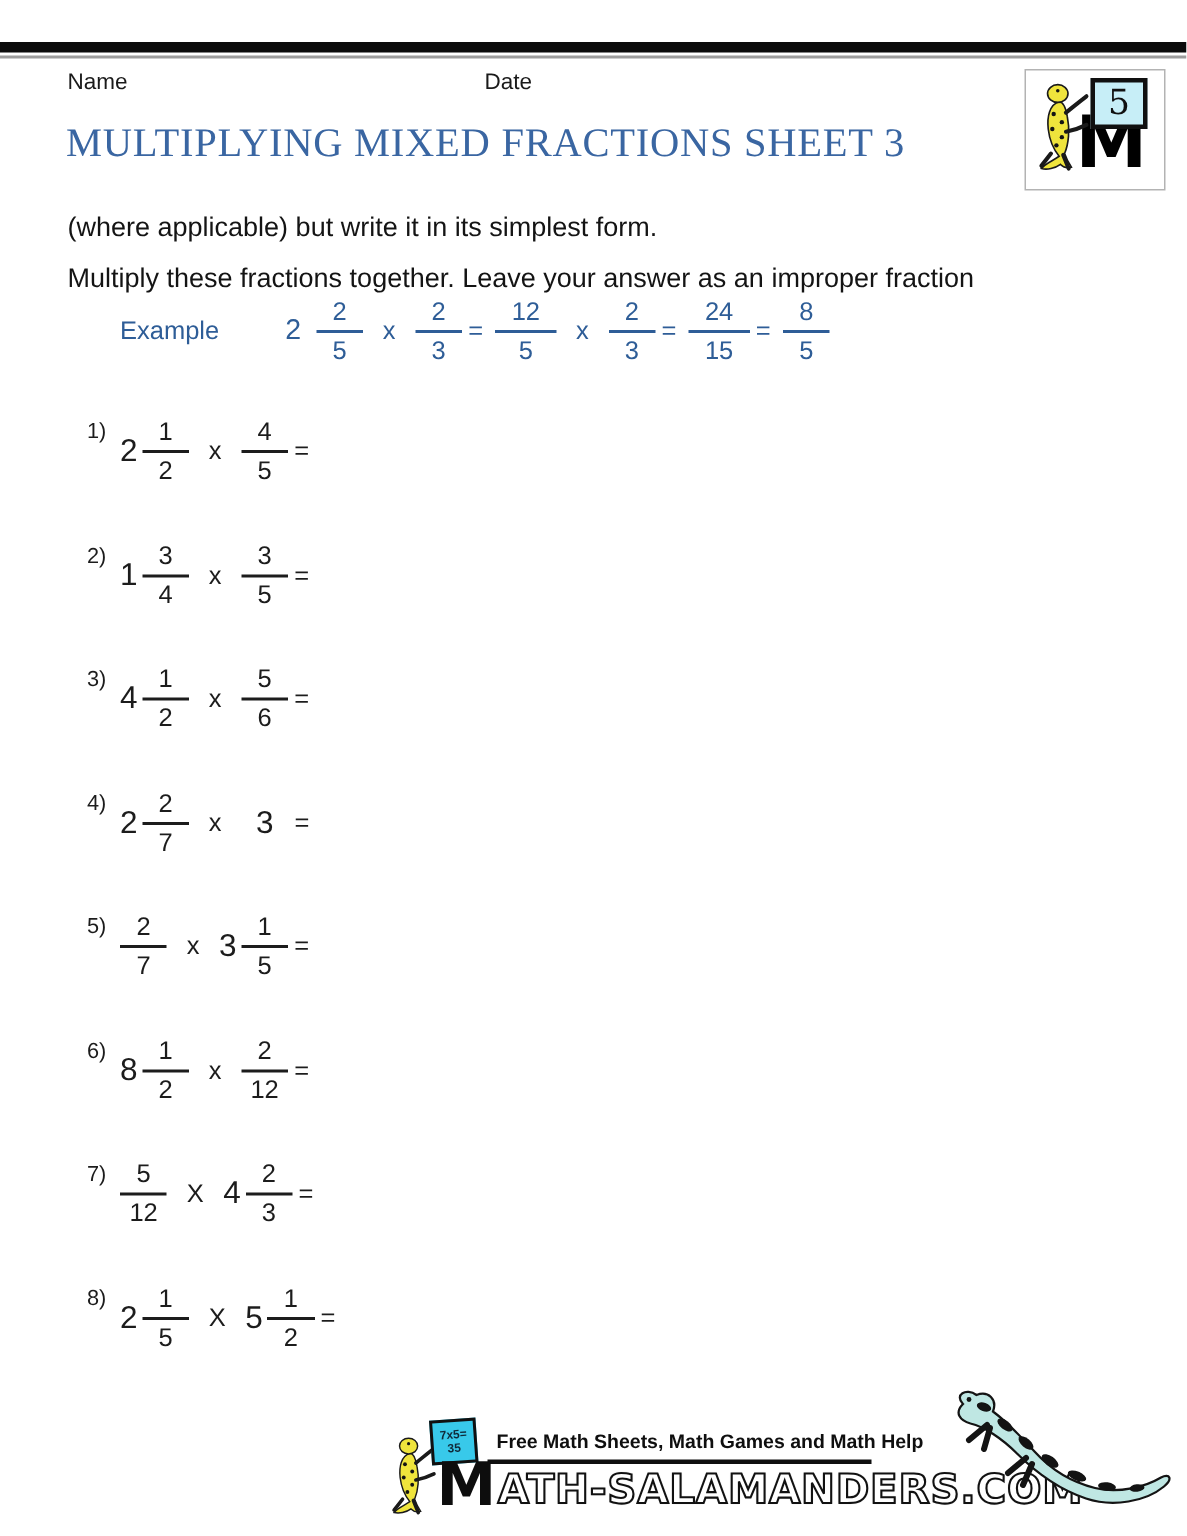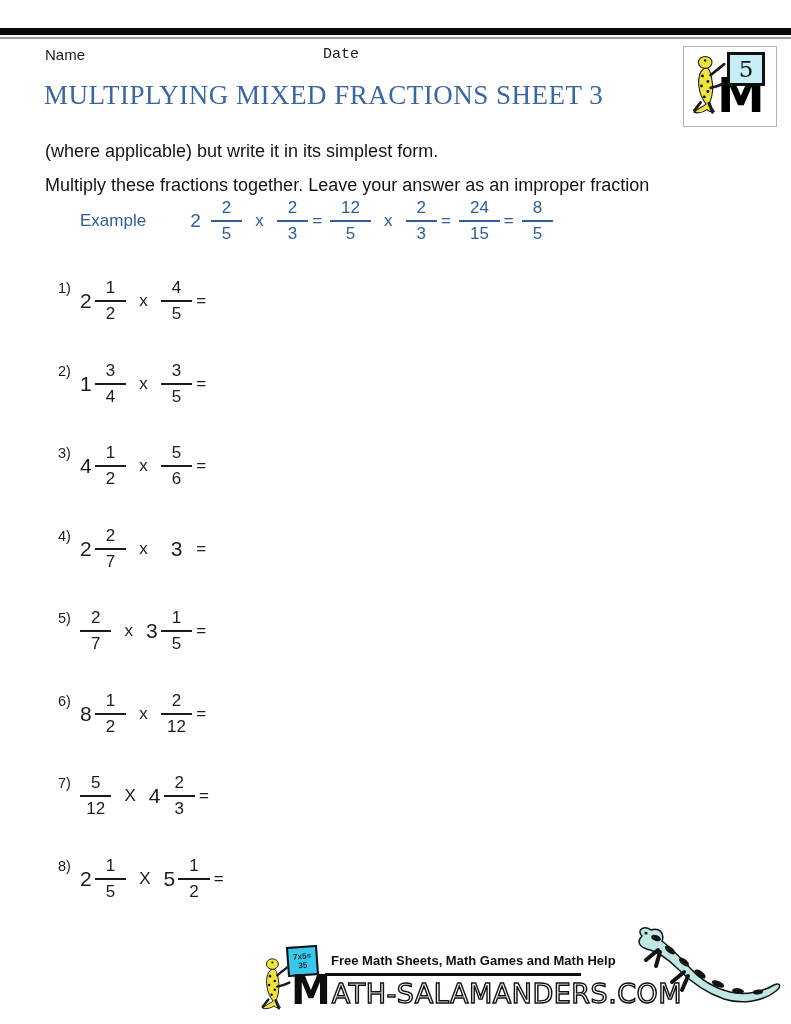--- a/index.html
+++ b/index.html
@@ -6,21 +6,21 @@
   body{font-family:"Liberation Sans",sans-serif;color:var(--ink,#1d1d1d);}
   .page{position:relative;width:791px;height:1024px;background:#fff;overflow:hidden;padding-left:47px;}
 
   
   .rule-black{position:absolute;top:28px;left:0;width:791px;height:7px;background:#0b0b0b;}
   .rule-gray{position:absolute;top:37px;left:0;width:791px;height:2px;background:#9c9c9c;}
 
   
   .field-label{position:absolute;top:46px;font-size:15px;color:#1a1a1a;}
   .name-label{left:45px;}
-  .date-label{left:323px;font-family:Liberation Mono, monospace;}
+  .date-label{left:323px;}
   .logo-box{position:absolute;left:683px;top:46px;width:92px;height:79px;border:1px solid #b3b3b3;background:#fff;}
   .logo-m{position:absolute;left:33px;top:24px;font-size:48px;line-height:1;font-weight:bold;font-family:"DejaVu Sans",sans-serif;color:#000;}
   .logo-card{position:absolute;left:43px;top:5px;width:38px;height:34px;box-sizing:border-box;background:var(--card-cyan,#c7eef7);border:3px solid #101010;display:flex;align-items:center;justify-content:center;font-family:"DejaVu Serif",serif;font-size:23px;color:#111;}
   .logo-sal{position:absolute;left:3px;top:6px;width:40px;height:66px;}
 
   
   .title{position:absolute;left:44px;top:80px;font-family:"Liberation Serif","DejaVu Serif",serif;font-size:27px;letter-spacing:.5px;color:var(--title-blue,#3a66a2);}
   .instr{position:absolute;left:45px;top:134px;font-size:18px;line-height:34px;color:#141414;}
 
   
@@ -46,21 +46,21 @@
   .terms{display:flex;align-items:center;}
 
   
   .footer-logo{position:absolute;left:253px;top:946px;width:345px;height:72px;}
   .sal-small{position:absolute;left:0;top:10px;width:42px;height:58px;}
   .board{position:absolute;left:34px;top:0;width:31px;height:30px;box-sizing:border-box;background:var(--board-cyan,#38c9ea);border:2px solid #101010;transform:rotate(-4deg);display:flex;flex-direction:column;align-items:center;justify-content:center;font-size:8px;line-height:9px;font-weight:bold;color:#102a3a;}
   .tagline{position:absolute;left:78px;top:7px;font-size:13px;font-weight:bold;color:#0f0f0f;white-space:nowrap;}
   .tag-rule{position:absolute;left:72px;top:27px;width:256px;height:3px;background:#0f0f0f;}
   .brand{position:absolute;left:38px;top:26px;display:flex;align-items:flex-end;}
   .brand-m{font-size:40px;line-height:.9;font-weight:bold;font-family:"DejaVu Sans",sans-serif;color:#0d0d0d;}
-  .brand-rest{font-size:27px;line-height:1;font-weight:normal;font-family:"DejaVu Sans",sans-serif;letter-spacing:.5px;color:#fff;-webkit-text-stroke:1.4px #111;text-shadow:0 0 1px #111;margin-left:1px;margin-bottom:1px;white-space:nowrap;}
+  .brand-rest{font-size:27px;line-height:1;font-weight:bold;font-family:"DejaVu Sans",sans-serif;letter-spacing:.5px;color:#fff;-webkit-text-stroke:1.4px #111;text-shadow:0 0 1px #111;margin-left:1px;margin-bottom:1px;white-space:nowrap;}
   .sal-right{position:absolute;left:618px;top:924px;width:165px;height:85px;}
 </style>
 </head>
 <body>
 
 <div class="page">
 
   <div class="rule-black"></div>
   <div class="rule-gray"></div>
 

